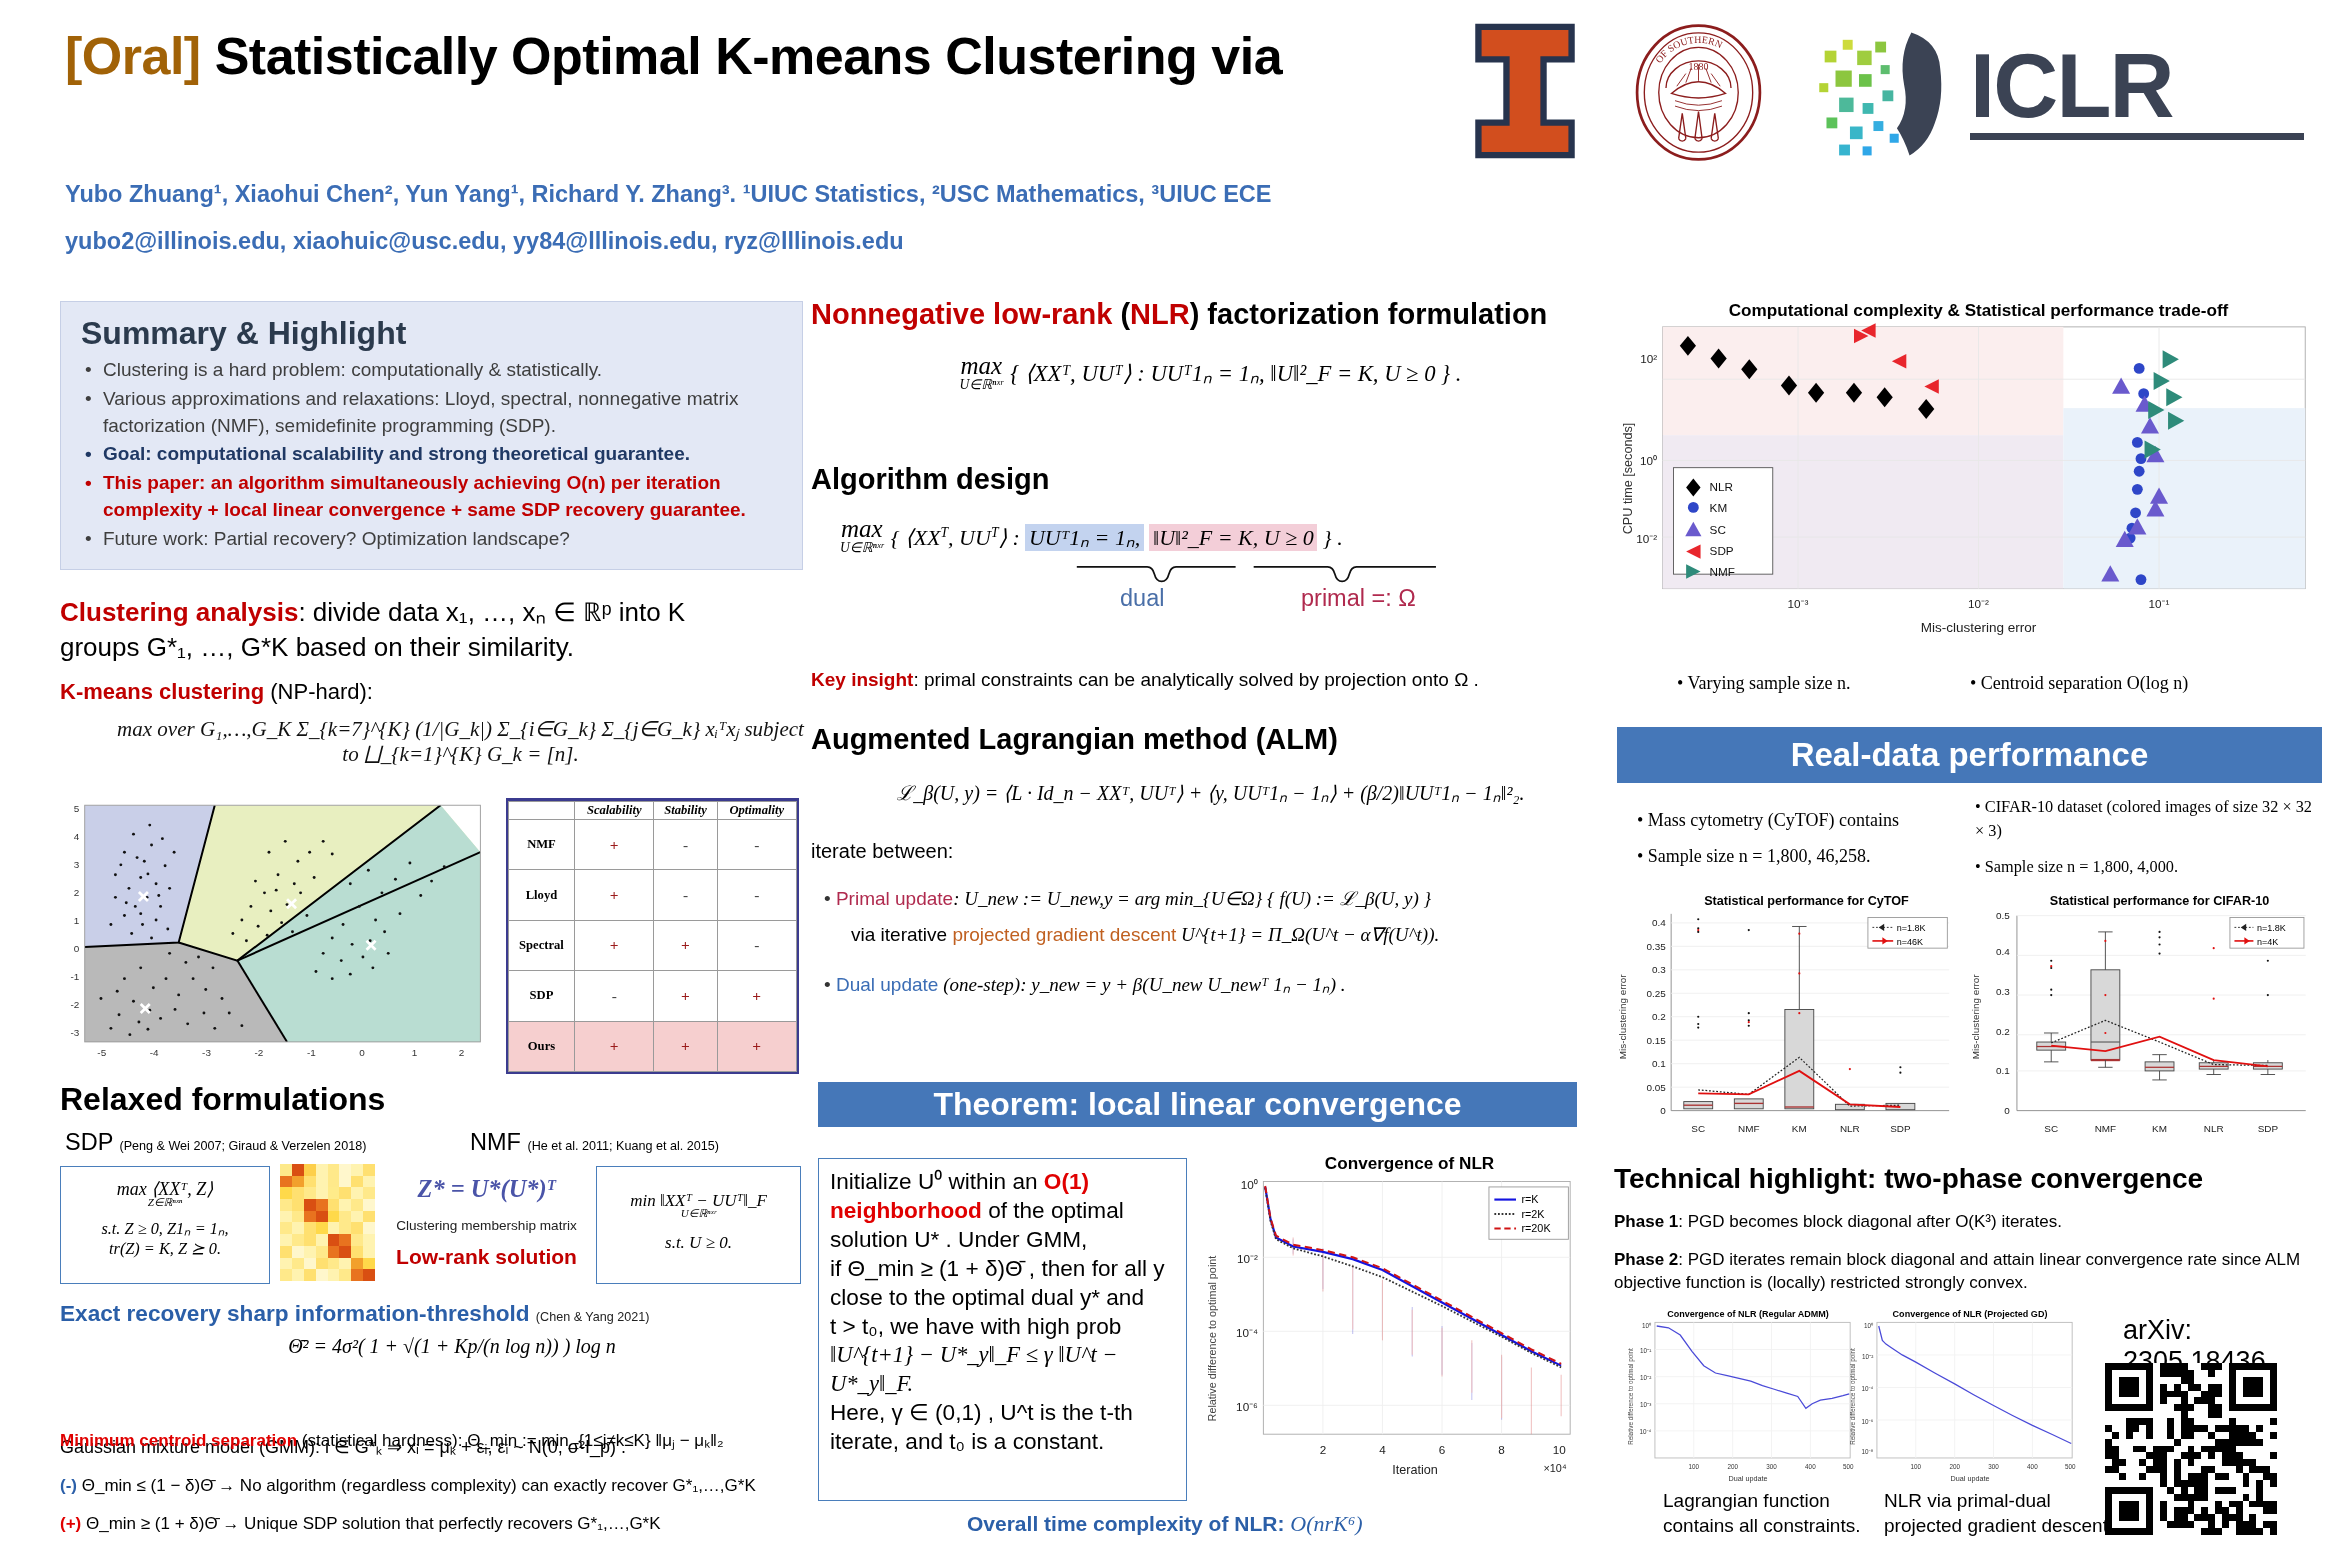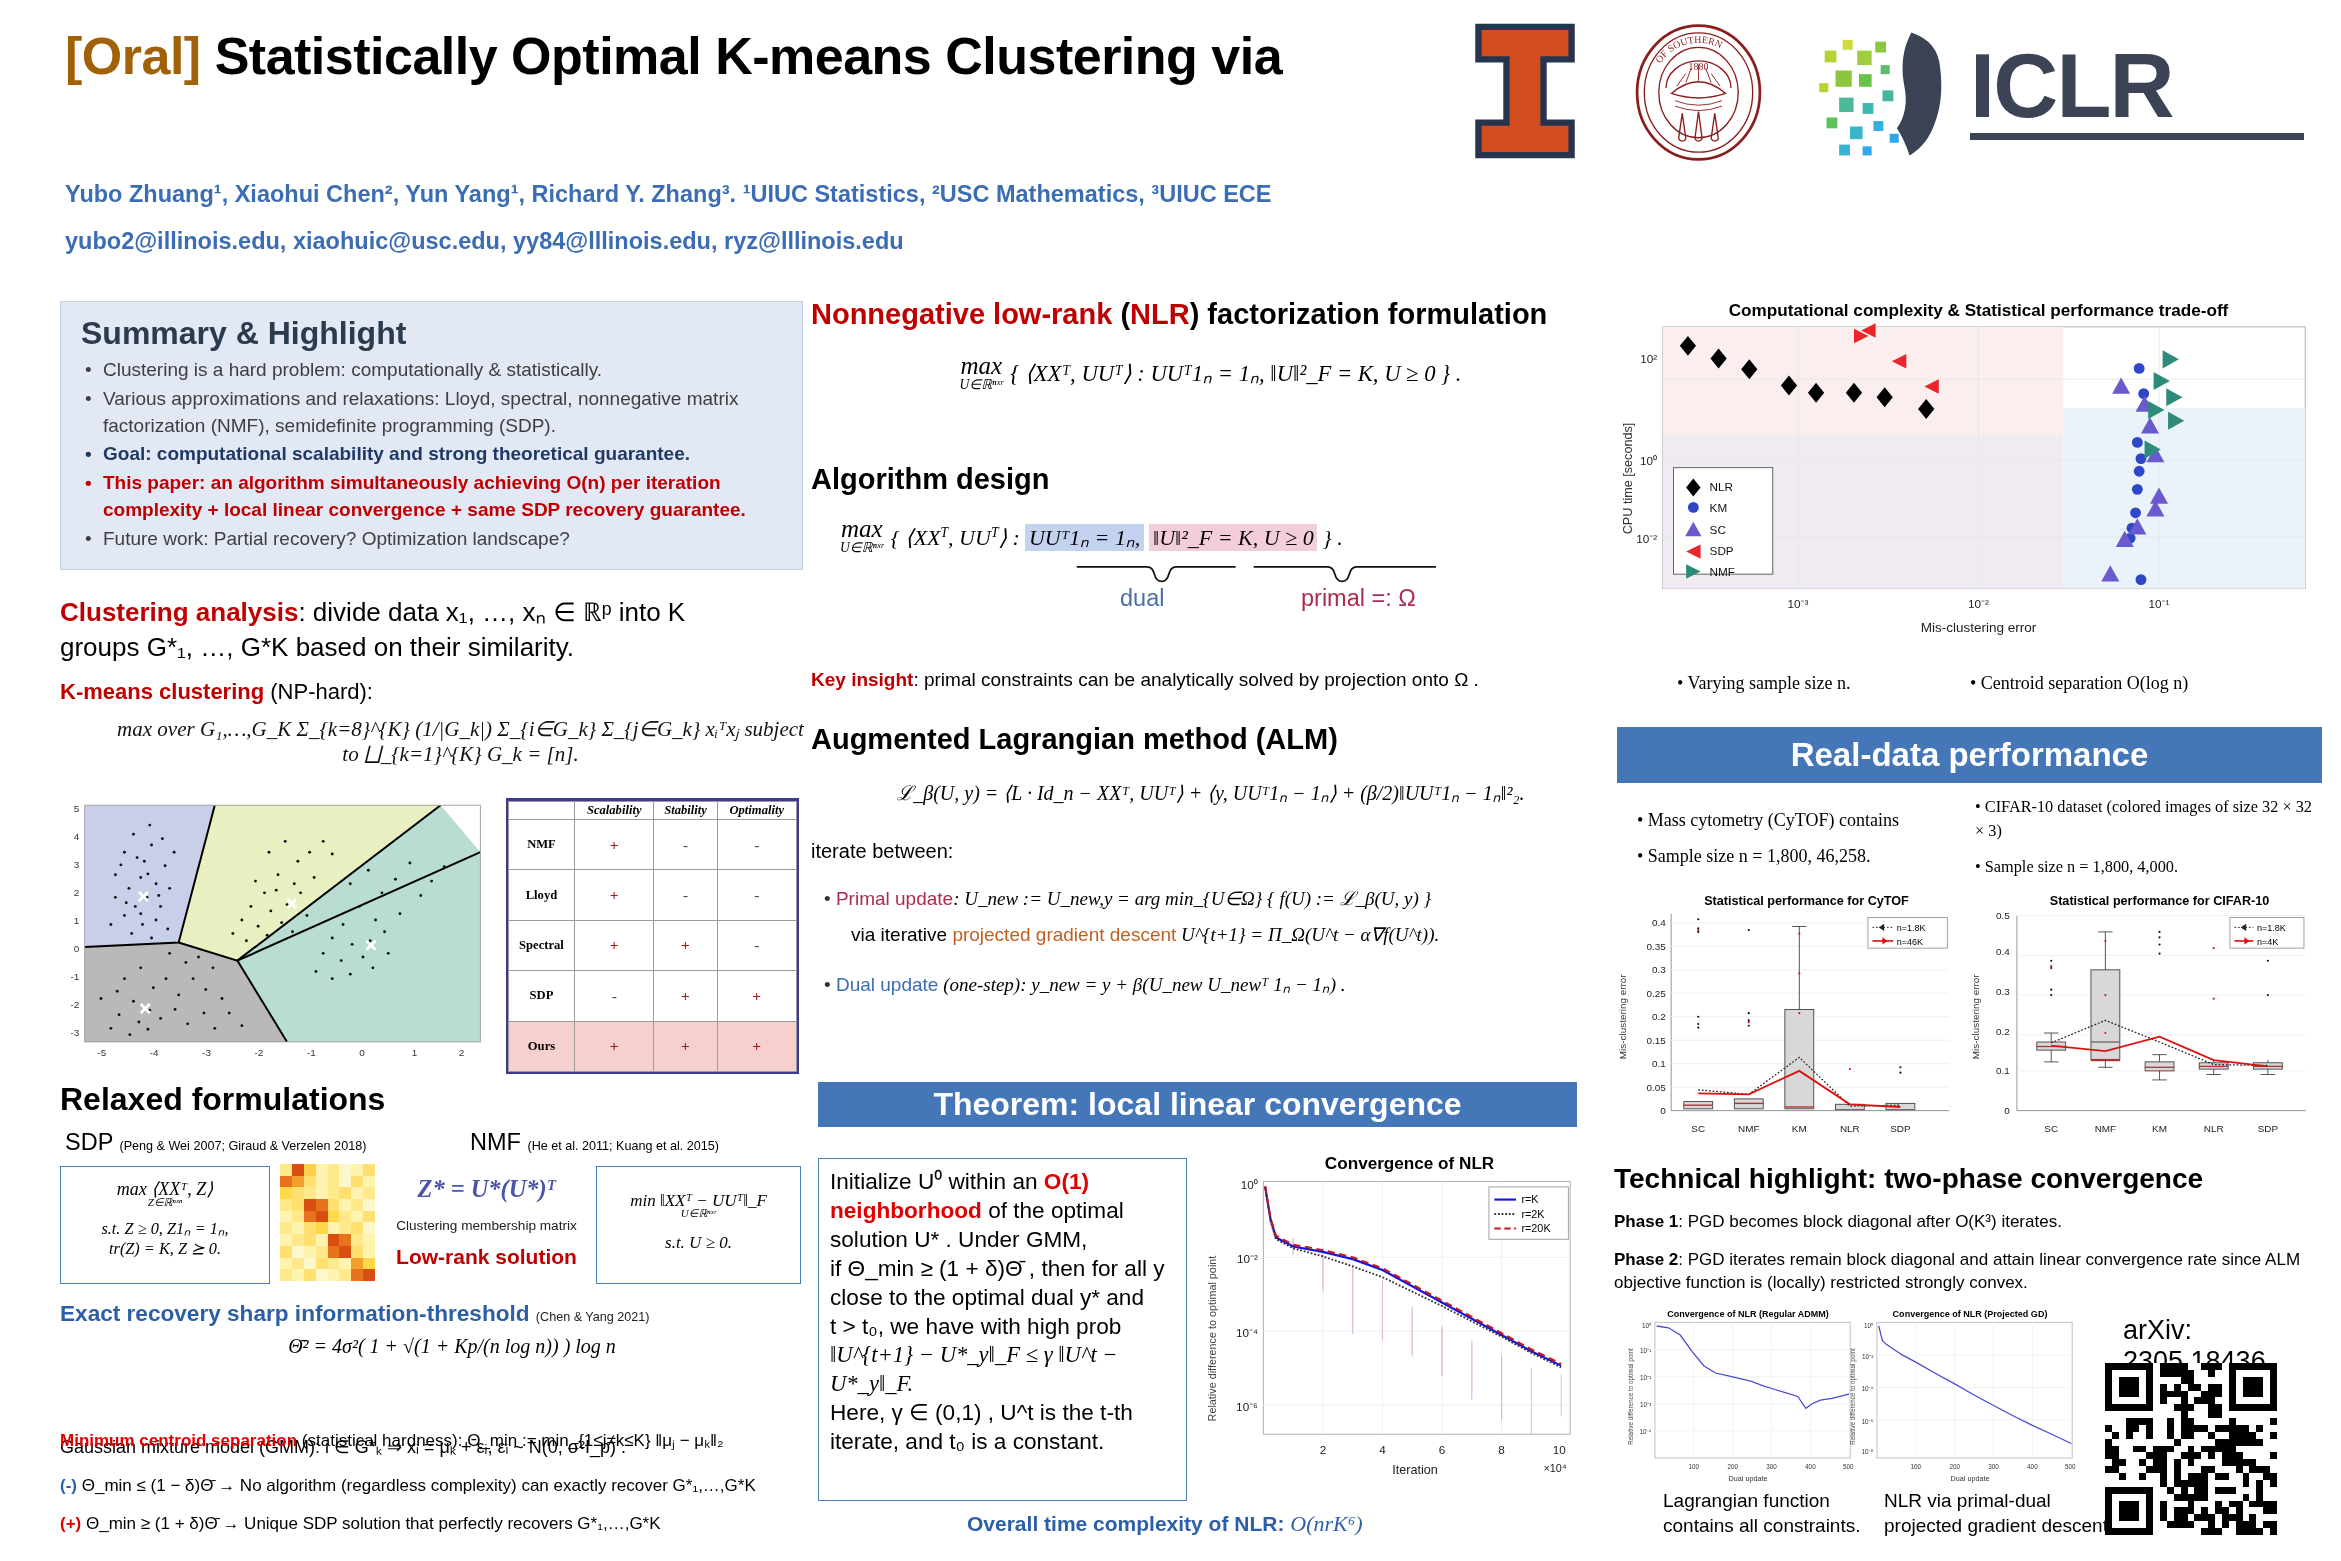--- a/index.html
+++ b/index.html
@@ -125,21 +125,21 @@
   </ul>
 </div>
 
 <div class="abs" style="left:60px;top:595px;width:741px;font-size:26px;line-height:1.34;">
   <span class="h-red">Clustering analysis</span><span>: divide data x₁, …, xₙ ∈ ℝᵖ into K</span><br>
   <span>groups G*₁, …, G*K  based on their similarity.</span>
 </div>
 <div class="abs" style="left:60px;top:679px;width:741px;font-size:22px;">
   <span style="color:#c00000;font-weight:bold;">K-means clustering</span><span> (NP-hard):</span>
 </div>
-<div class="abs formula" style="left:117px;top:714px;width:687px;font-size:21px;text-align:center;color:#111;">max over G₁,…,G_K  Σ_{k=8}^{K} (1/|G_k|) Σ_{i∈G_k} Σ_{j∈G_k} xᵢᵀxⱼ   subject to   ⨆_{k=1}^{K} G_k = [n].</div>
+<div class="abs formula" style="left:117px;top:714px;width:687px;font-size:21px;text-align:center;color:#111;">max over G₁,…,G_K  Σ_{k=7}^{K} (1/|G_k|) Σ_{i∈G_k} Σ_{j∈G_k} xᵢᵀxⱼ   subject to   ⨆_{k=1}^{K} G_k = [n].</div>
 
 <div class="abs" id="scatterwrap">
   <svg width="425" height="271" viewBox="0 0 470 300">
     <g font-size="11" fill="#333" font-family="Liberation Sans, sans-serif">
       <text x="20" y="16" text-anchor="end">5</text>
         <text x="20" y="47" text-anchor="end">4</text>
       <text x="20" y="78" text-anchor="end">3</text>
         <text x="20" y="109" text-anchor="end">2</text>
       <text x="20" y="140" text-anchor="end">1</text>
         <text x="20" y="171" text-anchor="end">0</text>

